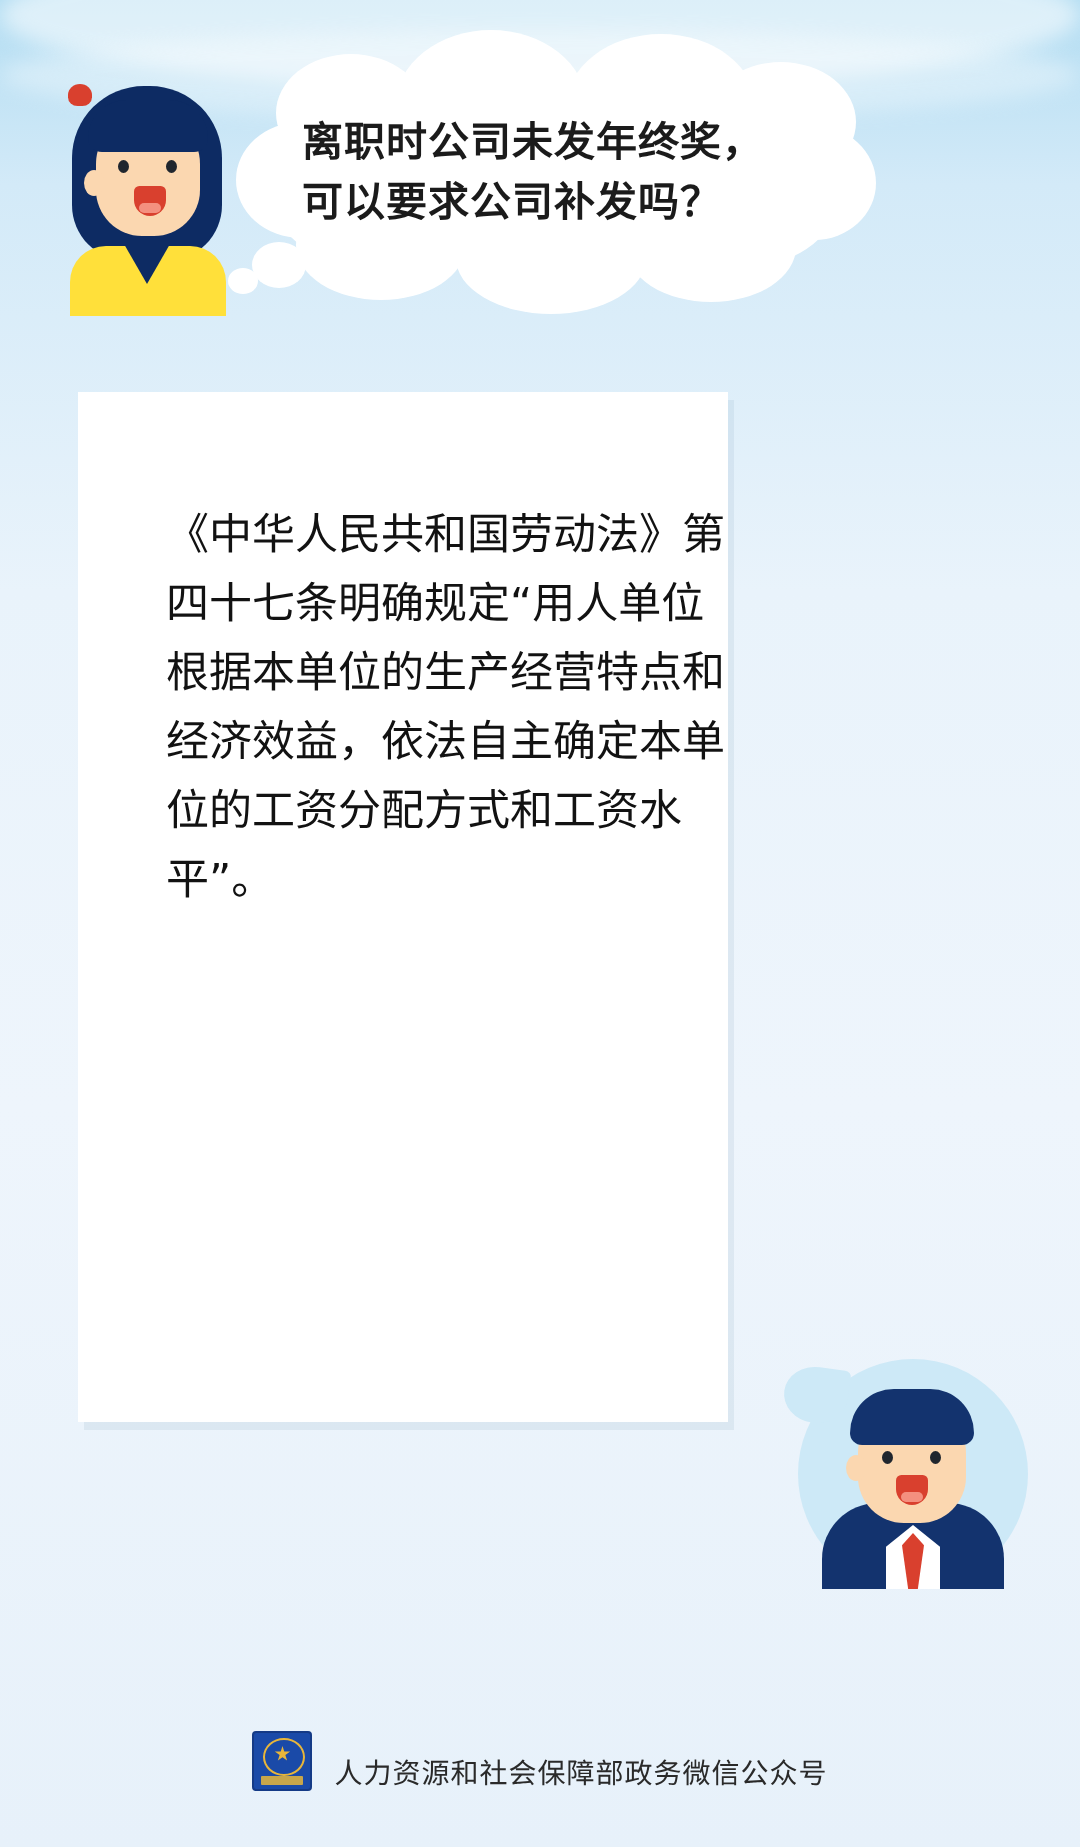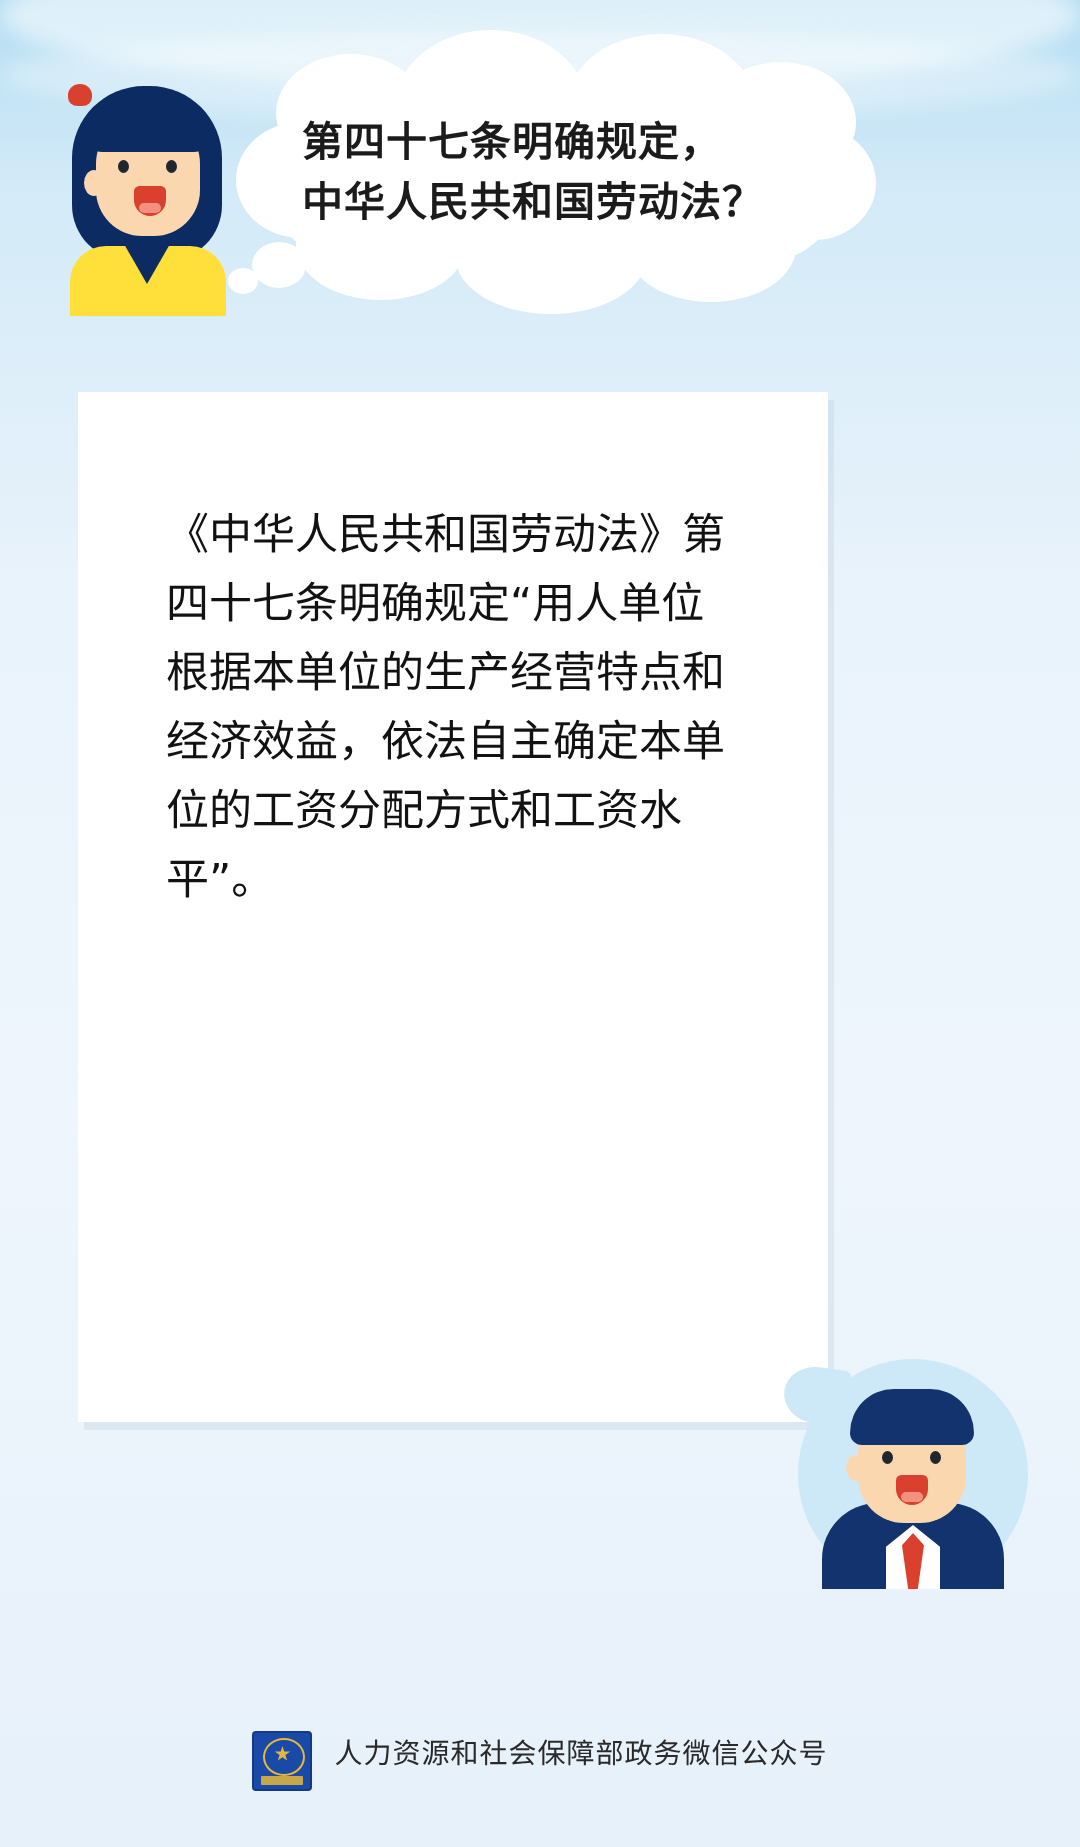--- a/index.html
+++ b/index.html
@@ -162,21 +162,21 @@
     font-weight: 700;
     letter-spacing: 1px;
     font-family: "DejaVu Sans", "Liberation Sans", sans-serif;
   }
 
   
   .card {
     position: absolute;
     left: 78px;
     top: 392px;
-    width: 750px;
+    width: 650px;
     height: 1030px;
     background: #ffffff;
     box-shadow: 6px 8px 0 rgba(150, 175, 200, .18);
   }
   .card-body {
     position: absolute;
     left: 88px;
     top: 108px;
     width: 560px;
     font-size: 43px;
@@ -278,21 +278,21 @@
     border-radius: 10px;
   }
 
   
   .footer {
     position: absolute;
     left: 0;
     bottom: 56px;
     width: 1080px;
     display: flex;
-    align-items: flex-start;
+    align-items: flex-end;
     justify-content: center;
     gap: 22px;
   }
   .emblem {
     width: 56px;
     height: 56px;
     background: #1a4aa8;
     border: 2px solid #143a86;
     border-radius: 4px;
     position: relative;
@@ -355,22 +355,22 @@
     <div class="lobe" style="left:330px; top:4px;   width:190px; height:146px;"></div>
     <div class="lobe" style="left:470px; top:32px;  width:150px; height:120px;"></div>
     <div class="lobe" style="left:0px;   top:92px;  width:130px; height:116px;"></div>
     <div class="lobe" style="left:516px; top:96px;  width:124px; height:114px;"></div>
     <div class="lobe" style="left:60px;  top:160px; width:170px; height:110px;"></div>
     <div class="lobe" style="left:220px; top:172px; width:190px; height:112px;"></div>
     <div class="lobe" style="left:390px; top:162px; width:170px; height:110px;"></div>
     <div class="tail1"></div>
     <div class="tail2"></div>
     <div class="bubble-text">
-      <div>第四十七条明确规定，</div>
-      <div>中华人民共和国劳动法？</div>
+      <div>离职时公司未发年终奖，</div>
+      <div>可以要求公司补发吗？</div>
     </div>
   </div>
 
   <div class="card">
     <div class="card-body">
       <p class="p1">《中华人民共和国劳动法》第四十七条明确规定“用人单位根据本单位的生产经营特点和经济效益，依法自主确定本单位的工资分配方式和工资水平”。</p>
     </div>
   </div>
 
   <div class="char-right">

